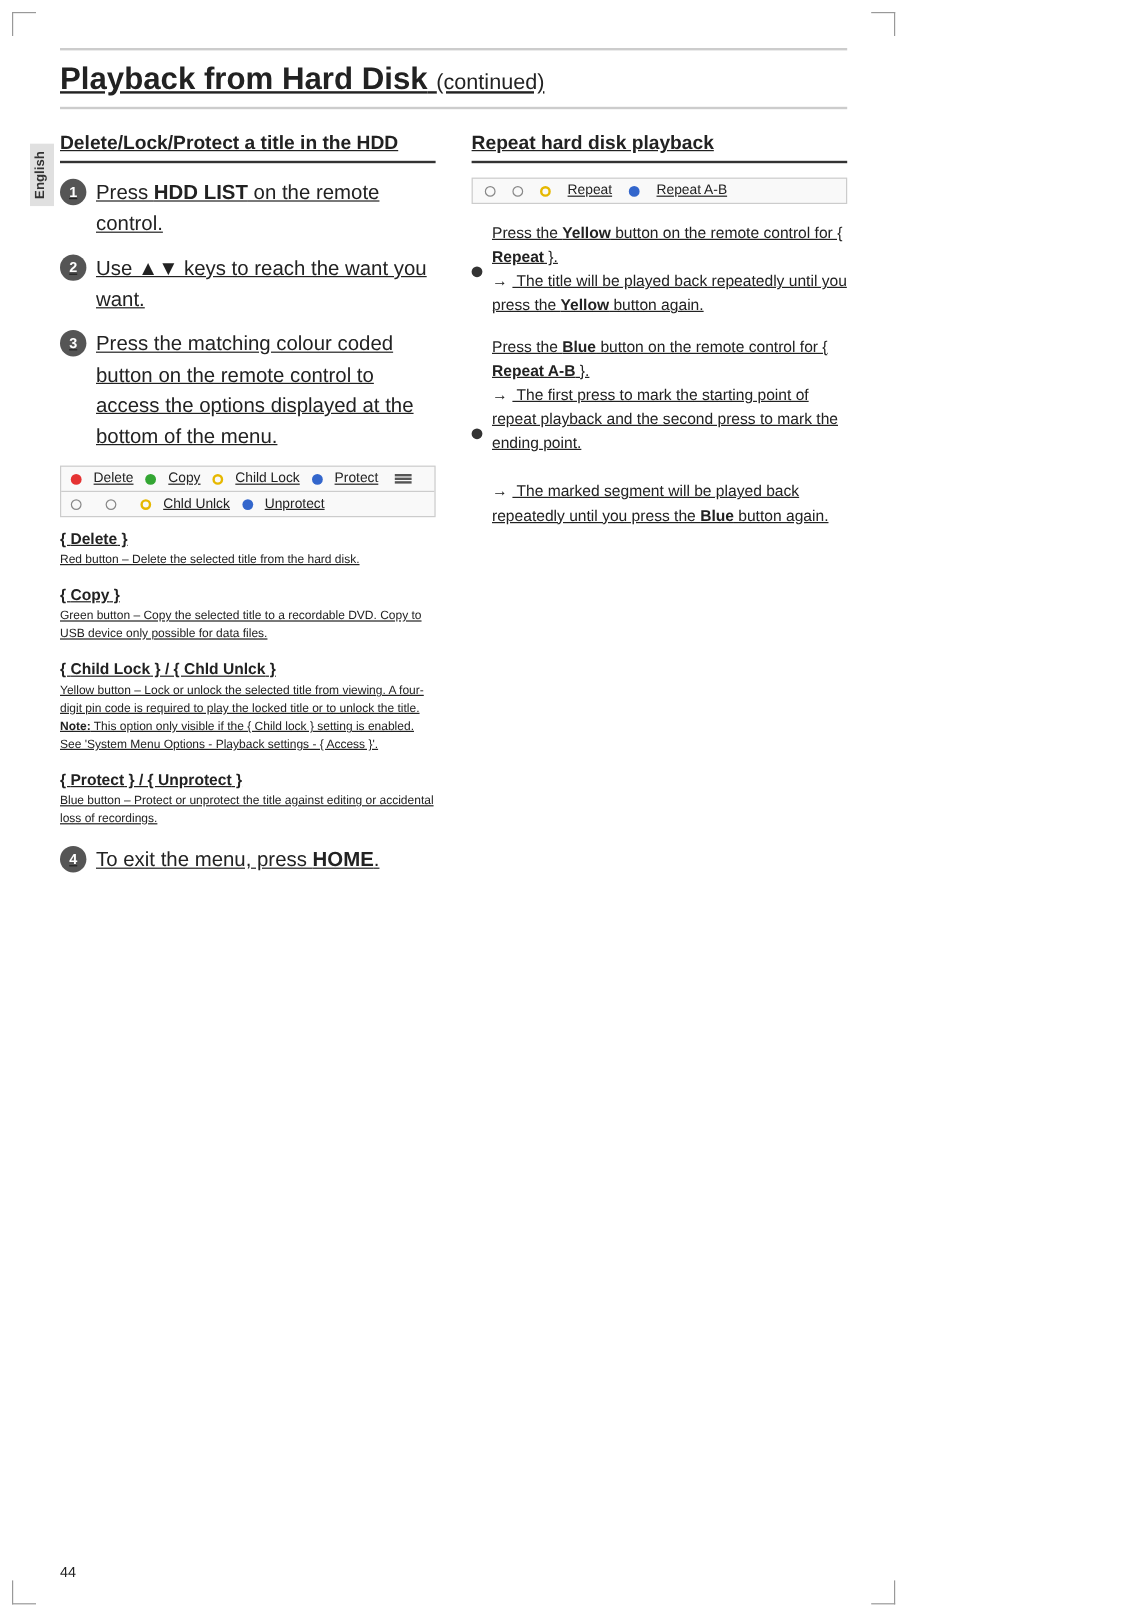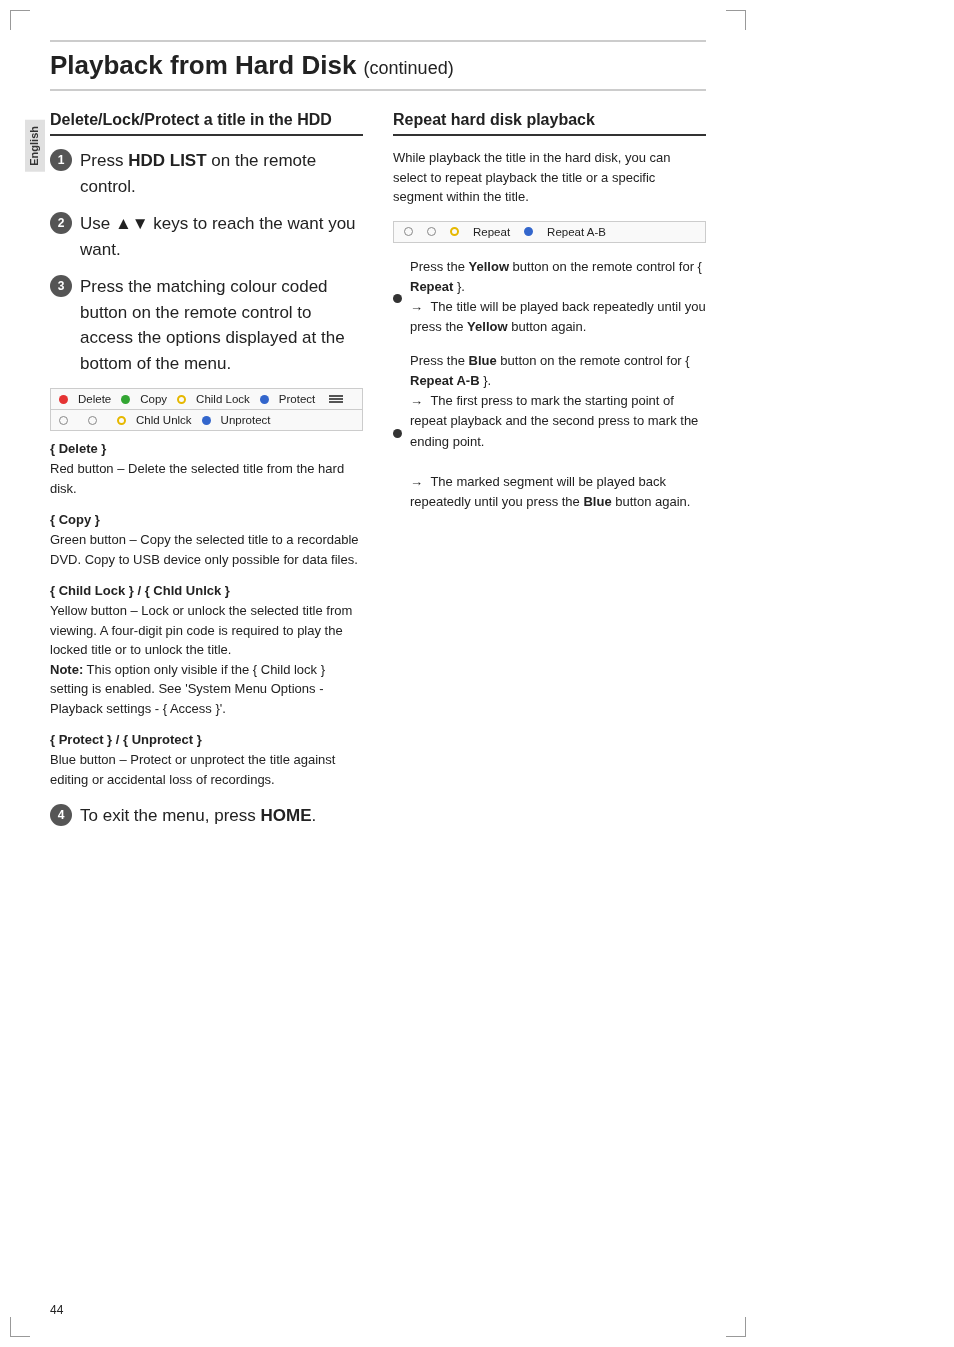--- a/index.html
+++ b/index.html
@@ -11,20 +11,21 @@
       font-size: 13px;
       color: #222;
       position: relative;
     }
 
     .page-container {
       width: 756px;
       min-height: 1347px;
       padding: 30px 50px 40px 50px;
       position: relative;
+      text-decoration: underline;
     }
 
     
     .corner-mark {
       position: absolute;
       width: 20px;
       height: 20px;
       border-color: #999;
       border-style: solid;
     }
@@ -189,21 +190,21 @@
     
     .def-section {
       margin-bottom: 14px;
     }
     .def-title {
       font-size: 13px;
       font-weight: bold;
       margin-bottom: 3px;
     }
     .def-text {
-      font-size: 13px;
+      font-size: 10px;
       line-height: 1.5;
     }
 
     
     .bullet-item {
       display: flex;
       align-items: center;
       margin-bottom: 14px;
       gap: 8px;
     }
@@ -334,21 +335,20 @@
       </div>
 
       <div class="step" style="margin-top: 12px;">
         <div class="step-number">4</div>
         <div class="step-text">To exit the menu, press <strong>HOME</strong>.</div>
       </div>
     </div>
 
     <div class="col-right">
       <div class="section-heading">Repeat hard disk playback</div>
-      <div class="intro-text">While playback the title in the hard disk, you can select to repeat playback the title or a specific segment within the title.</div>
 
       <div class="repeat-bar">
         <span class="dot-empty"></span>
         <span class="dot-empty"></span>
         <span class="dot-circle-yellow"></span>
         <span>Repeat</span>
         <span class="dot-circle-blue"></span>
         <span>Repeat A-B</span>
       </div>
 

